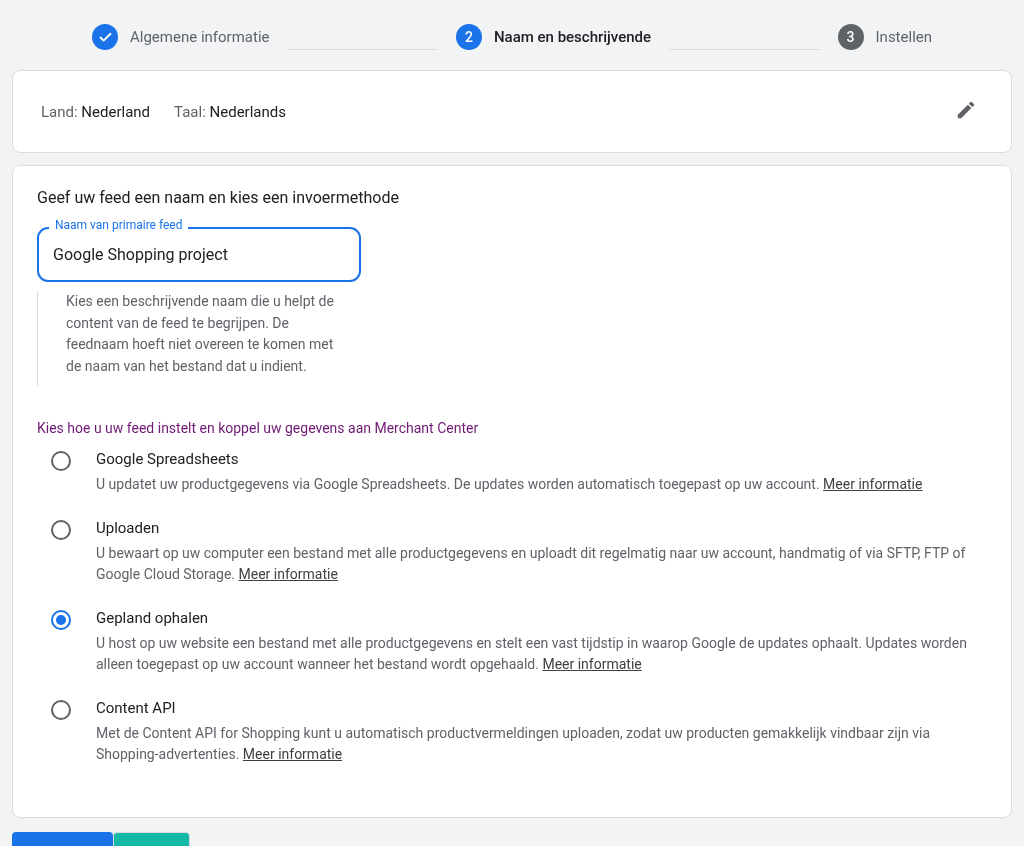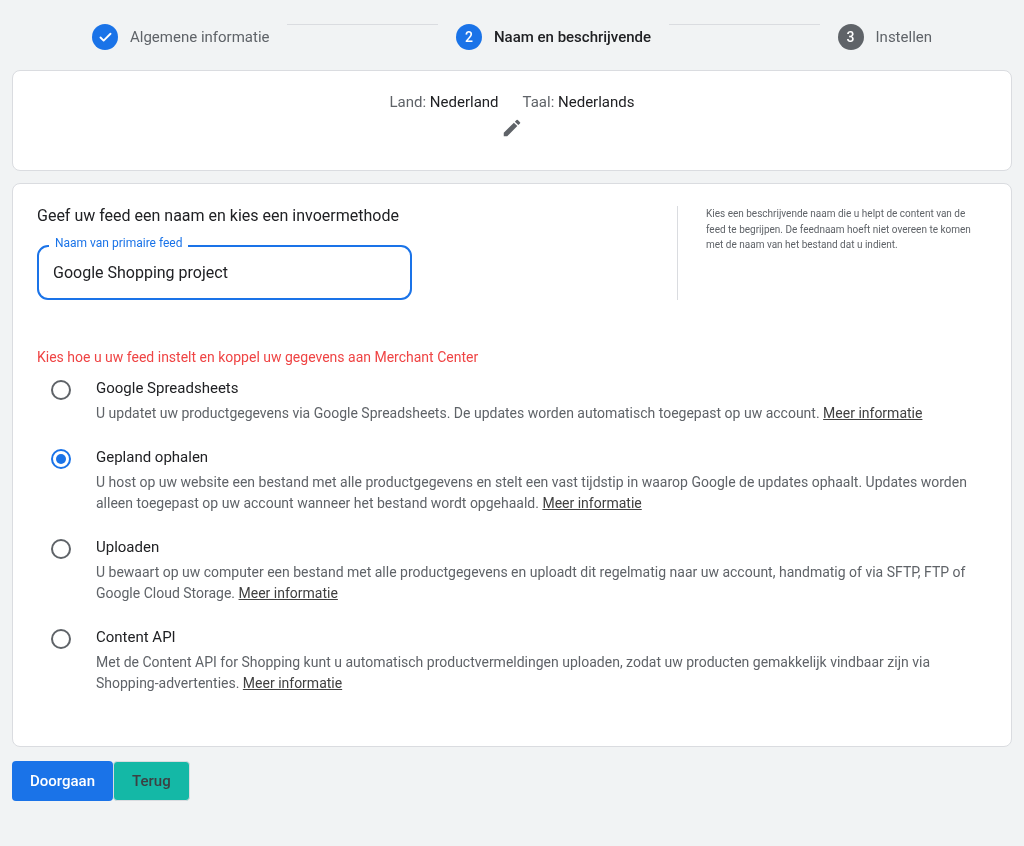--- a/index.html
+++ b/index.html
@@ -5,21 +5,21 @@
     * { box-sizing: border-box; margin: 0; padding: 0; }
     body {
       font-family: 'Google Sans', Roboto, Arial, sans-serif;
       background: #f1f3f4;
       color: #202124;
       font-size: 14px;
       padding: 12px;
     }
     .stepper {
       display: flex;
-      align-items: flex-start;
+      align-items: flex-end;
       padding: 12px 80px 20px;
       gap: 0;
     }
     .step {
       display: flex;
       align-items: center;
       gap: 12px;
     }
     .step-circle {
       width: 26px;
@@ -55,21 +55,20 @@
       background: #fff;
       border-radius: 8px;
       border: 1px solid #dadce0;
       margin-bottom: 12px;
     }
     .summary-card {
       display: flex;
       align-items: center;
       justify-content: space-between;
       padding: 22px 28px;
-      flex-direction: column;
     }
     .summary-text {
       display: flex;
       gap: 24px;
       font-size: 15px;
     }
     .summary-label { color: #5f6368; }
     .summary-value { color: #202124; }
     .edit-icon-btn {
       background: none;
@@ -79,40 +78,41 @@
       color: #5f6368;
     }
     .edit-icon-btn svg { width: 22px; height: 22px; }
 
     .main-card {
       padding: 22px 24px 28px;
     }
     .top-split {
       display: flex;
       gap: 9px;
+      flex-direction: column;
     }
     .left-col { flex: 1; }
     .right-col {
       width: 310px;
       padding-left: 28px;
       border-left: 1px solid #dadce0;
       color: #5f6368;
-      font-size: 10px;
+      font-size: 14px;
       line-height: 1.55;
       padding-bottom: 8px;
     }
     .section-heading {
       font-size: 16px;
       color: #202124;
       font-weight: 400;
       margin-bottom: 20px;
     }
     .text-field-wrap {
       position: relative;
-      width: 375px;
+      width: 324px;
     }
     .field-legend {
       position: absolute;
       top: -9px;
       left: 12px;
       background: #fff;
       padding: 0 6px;
       font-size: 12px;
       color: #1a73e8;
     }
@@ -121,22 +121,22 @@
       padding: 16px 14px;
       border: 2px solid #1a73e8;
       border-radius: 11px;
       font-size: 16px;
       color: #202124;
       outline: none;
       font-family: inherit;
     }
     .subheading {
       font-size: 14px;
-      color: #ef4444;
-      margin-top: 49px;
+      color: #701a75;
+      margin-top: 34px;
       margin-bottom: 14px;
     }
     .radio-option {
       display: flex;
       gap: 25px;
       margin-bottom: 24px;
       padding-left: 14px;
     }
     .radio-visual {
       width: 20px;
@@ -257,31 +257,31 @@
 
   <div id="radio-list">
       <div class="radio-option">
         <div class="radio-visual"></div>
         <div class="radio-body">
           <div class="radio-title">Google Spreadsheets</div>
           <div class="radio-desc">U updatet uw productgegevens via Google Spreadsheets. De updates worden automatisch toegepast op uw account. <a href="#">Meer informatie</a></div>
         </div>
       </div>
       <div class="radio-option">
+        <div class="radio-visual"></div>
+        <div class="radio-body">
+          <div class="radio-title">Uploaden</div>
+          <div class="radio-desc">U bewaart op uw computer een bestand met alle productgegevens en uploadt dit regelmatig naar uw account, handmatig of via SFTP, FTP of Google Cloud Storage. <a href="#">Meer informatie</a></div>
+        </div>
+      </div>
+      <div class="radio-option">
         <div class="radio-visual selected"></div>
         <div class="radio-body">
           <div class="radio-title">Gepland ophalen</div>
           <div class="radio-desc">U host op uw website een bestand met alle productgegevens en stelt een vast tijdstip in waarop Google de updates ophaalt. Updates worden alleen toegepast op uw account wanneer het bestand wordt opgehaald. <a href="#">Meer informatie</a></div>
-        </div>
-      </div>
-      <div class="radio-option">
-        <div class="radio-visual"></div>
-        <div class="radio-body">
-          <div class="radio-title">Uploaden</div>
-          <div class="radio-desc">U bewaart op uw computer een bestand met alle productgegevens en uploadt dit regelmatig naar uw account, handmatig of via SFTP, FTP of Google Cloud Storage. <a href="#">Meer informatie</a></div>
         </div>
       </div>
       <div class="radio-option">
         <div class="radio-visual"></div>
         <div class="radio-body">
           <div class="radio-title">Content API</div>
           <div class="radio-desc">Met de Content API for Shopping kunt u automatisch productvermeldingen uploaden, zodat uw producten gemakkelijk vindbaar zijn via Shopping-advertenties. <a href="#">Meer informatie</a></div>
         </div>
       </div>
     </div>

